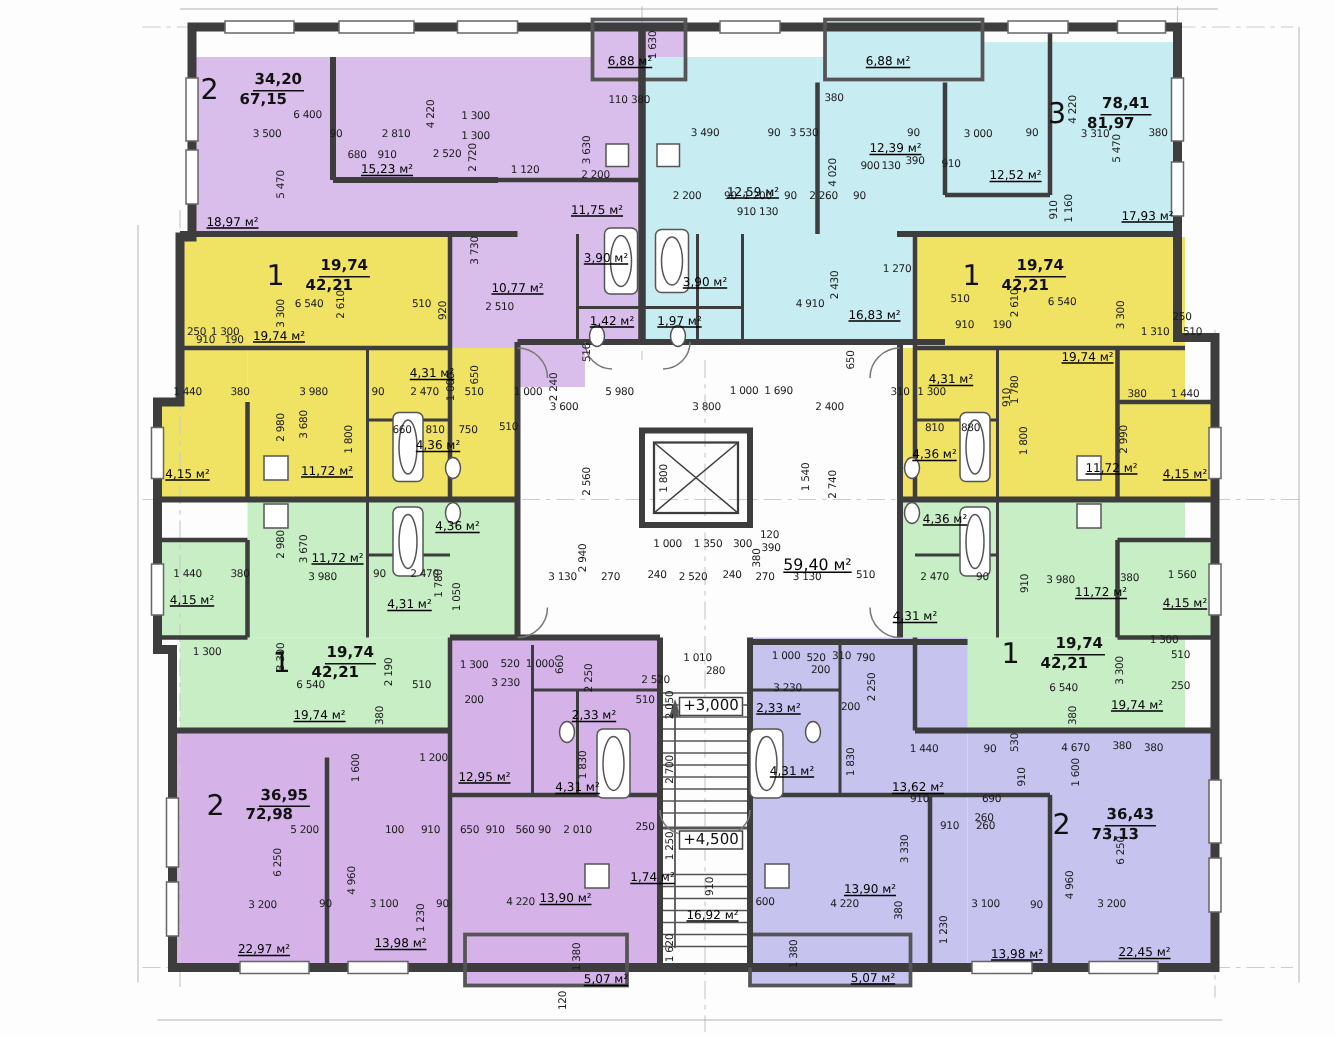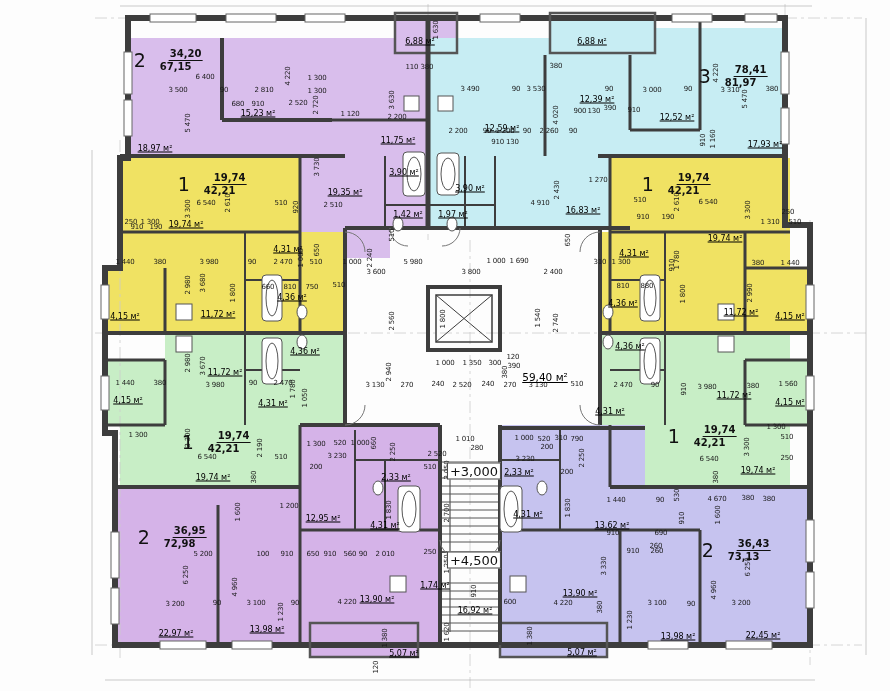--- a/index.html
+++ b/index.html
@@ -14,21 +14,21 @@
   .dim.v{transform:translate(-50%,-50%) rotate(-90deg);}
   .area{position:absolute;font-size:8px;font-weight:normal;color:#000;
         text-decoration:underline;white-space:nowrap;transform:translate(-50%,-50%);}
   .area.big{font-size:10.5px;}
   .apt{position:absolute;display:flex;align-items:center;gap:3px;color:#111;
        transform:translate(-50%,-50%);white-space:nowrap;}
   .apt .num{font-size:19px;font-weight:400;}
   .apt .frac{text-align:center;font-weight:bold;font-size:10px;line-height:1.15;}
   .apt .frac .top{display:block;border-bottom:1.2px solid #111;padding:0 1px;margin-left:20px;}
   .apt .frac .bot{display:block;}
-  .lvl{position:absolute;font-size:13px;color:#111;border:1px solid #444;background:#fff;
+  .lvl{position:absolute;font-size:10px;color:#111;border:1px solid #444;background:#fff;
        padding:0 2px;transform:translate(-50%,-50%);white-space:nowrap;}
 </style>
 </head>
 <body>
 
 <div id="plan">
   <div id="regions">
       <div class="reg" style="left: 128px; top: 38px; width: 94px; height: 120px; background: var(--c-purple);"></div>
       <div class="reg" style="left: 222px; top: 38px; width: 110px; height: 120px; background: var(--c-purple);"></div>
       <div class="reg" style="left: 332px; top: 38px; width: 96px; height: 120px; background: var(--c-purple);"></div>
@@ -407,21 +407,21 @@
       <span class="dim v" style="left: 714px; top: 590px;">4 960</span>
       <span class="dim" style="left: 657px; top: 603px;">3 100</span>
       <span class="dim" style="left: 691px; top: 604px;">90</span>
       <span class="dim" style="left: 741px; top: 603px;">3 200</span>
       <span class="dim" style="left: 633px; top: 551px;">910</span>
       <span class="dim" style="left: 657px; top: 551px;">260</span>
       <span class="dim v" style="left: 630px; top: 620px;">1 230</span>
       <span class="dim v" style="left: 530px; top: 636px;">1 380</span>
       <span class="area" style="left: 155px; top: 148px;">18,97 м²</span>
       <span class="area" style="left: 258px; top: 113px;">15,23 м²</span>
-      <span class="area" style="left: 345px; top: 192px;">19,35 м²</span>
+      <span class="area" style="left: 345px; top: 192px;">10,77 м²</span>
       <span class="area" style="left: 398px; top: 140px;">11,75 м²</span>
       <span class="area" style="left: 404px; top: 172px;">3,90 м²</span>
       <span class="area" style="left: 408px; top: 214px;">1,42 м²</span>
       <span class="area" style="left: 420px; top: 41px;">6,88 м²</span>
       <span class="area" style="left: 592px; top: 41px;">6,88 м²</span>
       <span class="area" style="left: 502px; top: 128px;">12,59 м²</span>
       <span class="area" style="left: 470px; top: 188px;">3,90 м²</span>
       <span class="area" style="left: 453px; top: 214px;">1,97 м²</span>
       <span class="area" style="left: 597px; top: 99px;">12,39 м²</span>
       <span class="area" style="left: 677px; top: 117px;">12,52 м²</span>

